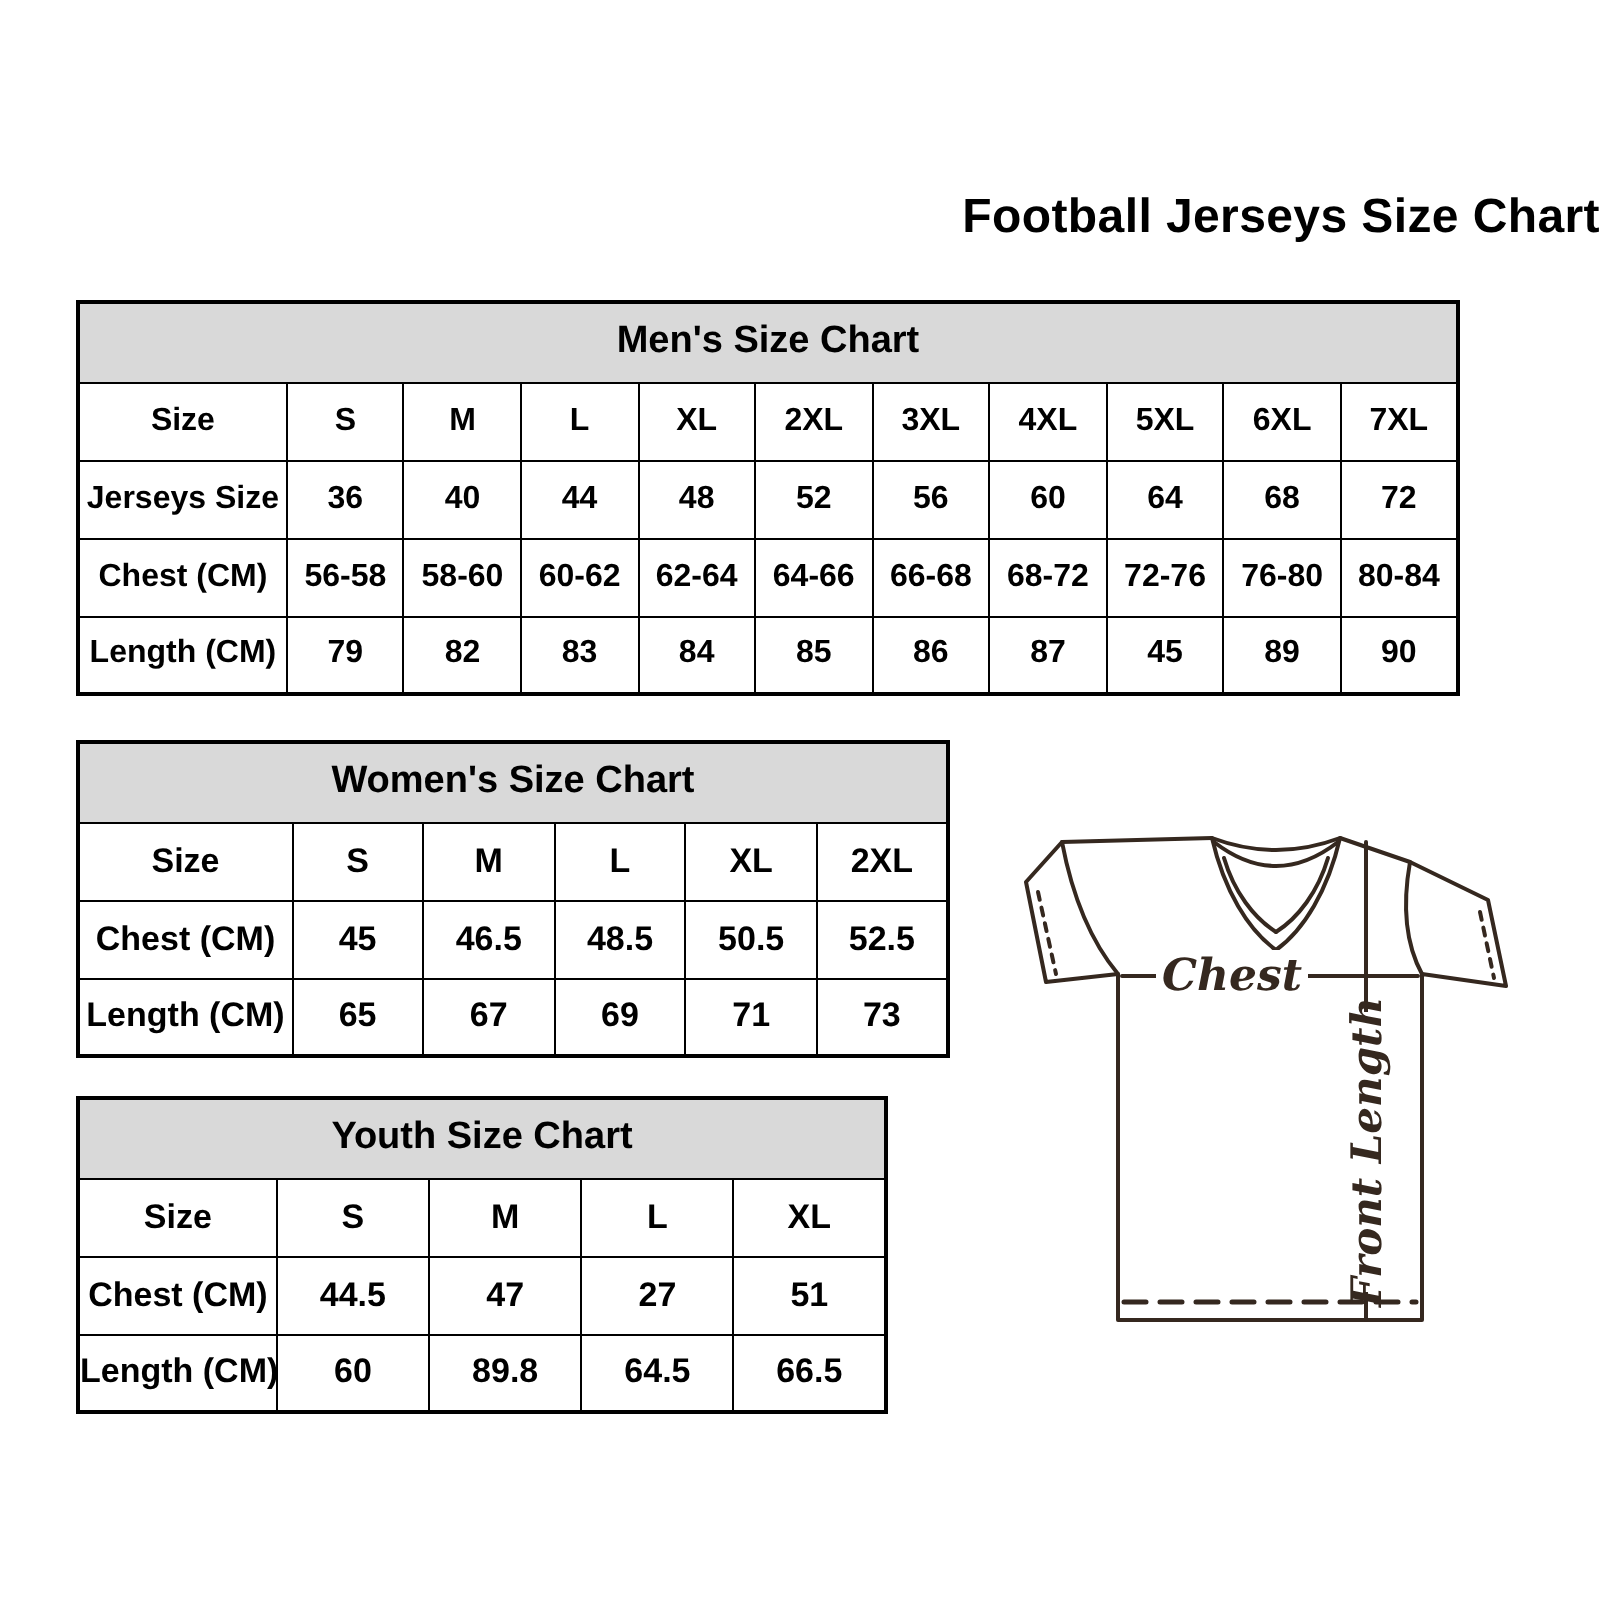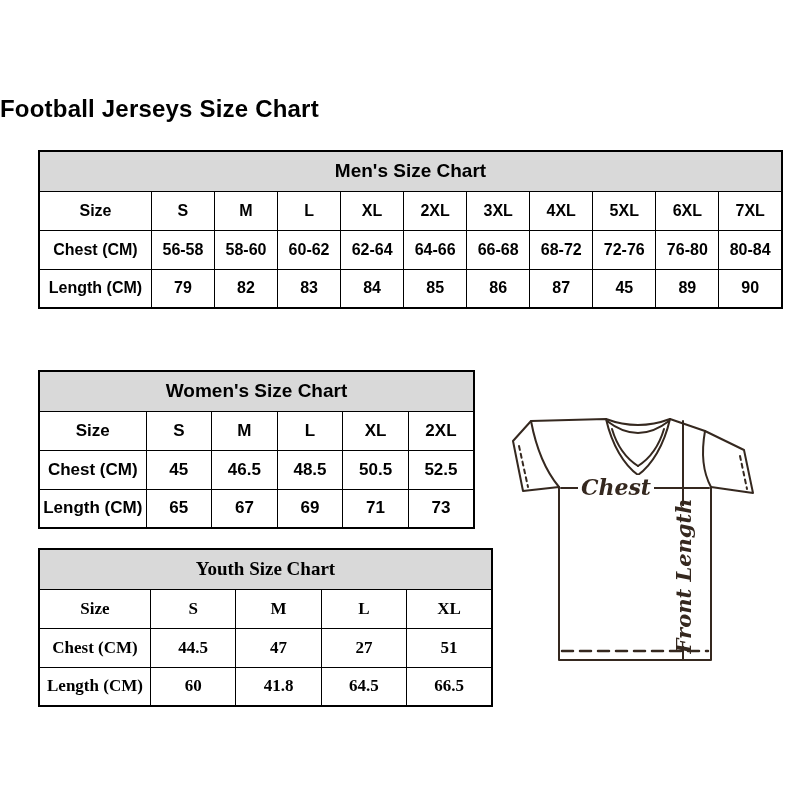--- a/index.html
+++ b/index.html
@@ -7,21 +7,21 @@
   body {
     width:800px; height:800px;
     background:#ffffff;
     font-family:"Liberation Sans", sans-serif;
     position:relative;
     color:#000;
   }
   .page-title {
     position:absolute;
     top:95px; left:0; width:800px;
-    text-align:left;
+    text-align:right;
     font-size:24px;
     font-weight:bold;
     letter-spacing:0.2px;
   }
   table.size-table {
     position:absolute;
     border-collapse:collapse;
     table-layout:fixed;
     background:#fff;
     border:2px solid #000;
@@ -34,23 +34,23 @@
     padding:0;
     overflow:hidden;
     white-space:nowrap;
   }
   th.band {
     background:#d9d9d9;
     font-size:19px;
     height:40px;
   }
   table.size-table td { height:39px; font-size:17px; }
-  #mens-table   { left:38px; top:150px; width:745px; }
+  #mens-table   { left:38px; top:150px; width:692px; }
   #womens-table { left:38px; top:370px; width:437px; }
-  #youth-table  { left:38px; top:548px; width:455px;font-family:Liberation Serif, serif; }
+  #youth-table  { left:38px; top:548px; width:406px; }
   #mens-table td { font-size:16px; }
   td.lbl { font-size:16px;margin-left:44px; }
   #jersey-diagram {
     position:absolute;
     left:506px; top:403px;
     width:262px; height:264px;
   }
   .jersey-text {
     font-family:"DejaVu Serif","Liberation Serif",serif;
     font-style:italic;
@@ -89,20 +89,33 @@
       <td>L</td>
       <td>XL</td>
       <td>2XL</td>
       <td>3XL</td>
       <td>4XL</td>
       <td>5XL</td>
       <td>6XL</td>
       <td>7XL</td>
     </tr>
     <tr>
+      <td class="lbl">Jerseys Size</td>
+      <td>36</td>
+      <td>40</td>
+      <td>44</td>
+      <td>48</td>
+      <td>52</td>
+      <td>56</td>
+      <td>60</td>
+      <td>64</td>
+      <td>68</td>
+      <td>72</td>
+    </tr>
+    <tr>
       <td class="lbl">Chest (CM)</td>
       <td>56-58</td>
       <td>58-60</td>
       <td>60-62</td>
       <td>62-64</td>
       <td>64-66</td>
       <td>66-68</td>
       <td>68-72</td>
       <td>72-76</td>
       <td>76-80</td>
@@ -190,21 +203,21 @@
     <tr>
       <td class="lbl">Chest (CM)</td>
       <td>44.5</td>
       <td>47</td>
       <td>27</td>
       <td>51</td>
     </tr>
     <tr>
       <td class="lbl">Length (CM)</td>
       <td>60</td>
-      <td>41.8</td>
+      <td>89.8</td>
       <td>64.5</td>
       <td>66.5</td>
     </tr>
   </tbody>
 </table>
 
 <div id="jersey-diagram">
   <svg viewBox="0 0 262 264" width="262" height="264" xmlns="http://www.w3.org/2000/svg">
     <g stroke="#35281f" stroke-width="2" fill="none" stroke-linejoin="round" stroke-linecap="round">
 

